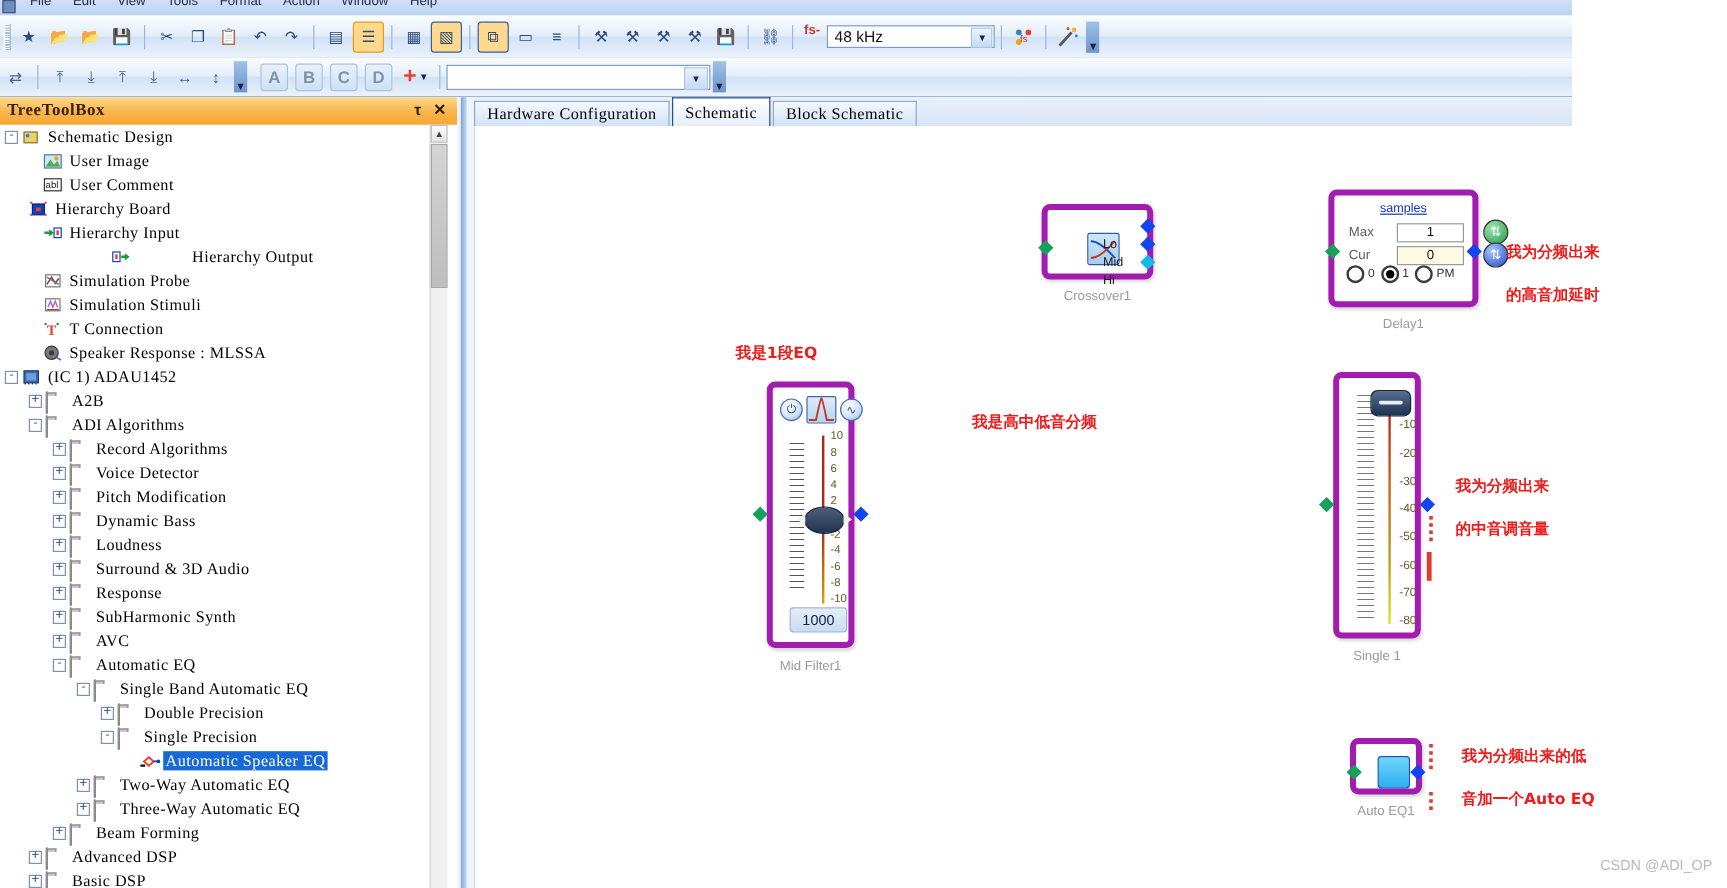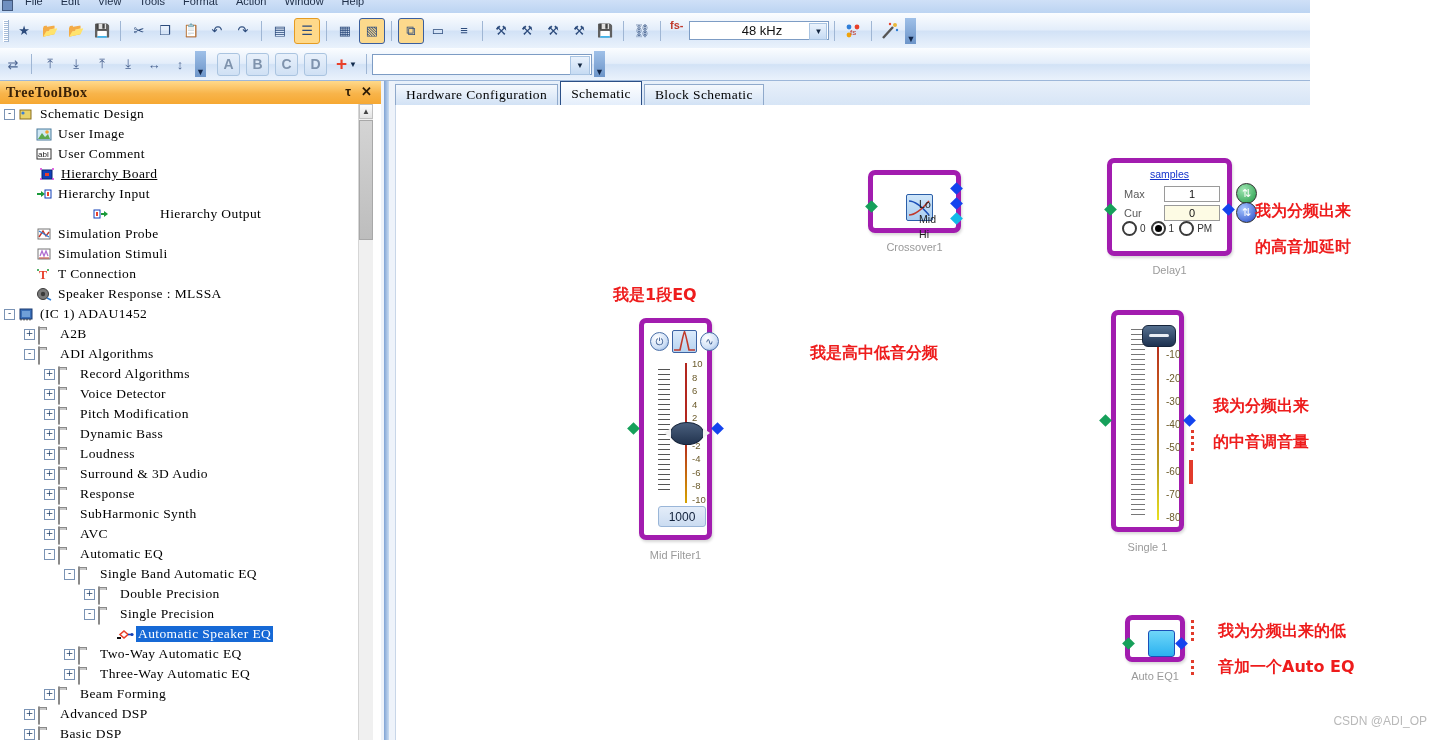--- a/index.html
+++ b/index.html
@@ -250,21 +250,21 @@
   .fhandle:after{content:"";position:absolute;left:6px;top:8px;width:20px;height:3px;
     background:#e9eef5;border-radius:2px;}
   
   #autoeqblock{left:729px;top:510px;width:60px;height:47px;}
   .aeico{
     position:absolute;left:18px;top:10px;width:25px;height:25px;
     background:linear-gradient(#6fd6f8,#2bb2f0);border:1px solid #1b4fb8;border-radius:3px;
   }
   
   .anno{
-    position:absolute;color:#ee1c1c;font-weight:bold;font-size:16px;
+    position:absolute;color:#ee1c1c;font-weight:bold;font-size:13px;
     font-family:"DejaVu Sans",sans-serif;line-height:36px;white-space:nowrap;
   }
   #watermark{
     position:absolute;right:12px;bottom:12px;font-size:12px;color:#b9b9b9;
     font-family:"Liberation Sans",sans-serif;
   }
   .dots{position:absolute;width:3px;}
   .dots i{display:block;width:3px;height:3px;background:#e23b2b;margin-bottom:3px;}
 </style>
 </head>
@@ -311,21 +311,21 @@
       <div class="tbtn" style="font-size: 13px; color: rgb(44, 75, 124);">⚒</div>
       <div class="tbtn" style="font-size: 13px; color: rgb(44, 75, 124);">⚒</div>
       <div class="tbtn" style="font-size: 13px; color: rgb(44, 75, 124);">⚒</div>
       <div class="tbtn" style="font-size: 13px; color: rgb(44, 75, 124);">⚒</div>
       <div class="tbtn" style="font-size: 13px; color: rgb(44, 75, 124);">💾</div>
       <div class="sep"></div>
       <div class="tbtn" style="font-size: 13px; color: rgb(44, 75, 124);">⛓</div>
     </div>
   <div class="sep"></div>
   <span class="fslabel">fs-</span>
-  <div class="combo" style="width:140px;justify-content:center;">
+  <div class="combo" style="width:140px;">
     <span>48 kHz</span>
     <span class="arrow">▼</span>
   </div>
   <div class="sep"></div>
   <div class="tbtn">
     <svg width="18" height="18" viewBox="0 0 18 18">
         <circle cx="5" cy="5" r="2.4" fill="#2f7ed8"></circle>
         <circle cx="13" cy="5" r="2.4" fill="#e8402a"></circle>
         <circle cx="5" cy="13" r="2.4" fill="#f0a30a"></circle>
         <text x="6" y="13" font-size="8" fill="#c0392b" font-family="Liberation Sans">fs</text>
@@ -397,21 +397,21 @@
           <span class="lbl">User Image</span>
         </div>
         <div class="trow" style="padding-left: 24px;">
           <span class="expspace"></span>
           <span class="ico"><svg width="16" height="14">
               <rect x="1" y="2" width="14" height="10" fill="#fff" stroke="#333"></rect>
               <text x="2" y="10" font-size="8" fill="#1a1a1a" font-family="Liberation Sans">abl</text>
             </svg></span>
           <span class="lbl">User Comment</span>
         </div>
-        <div class="trow" style="padding-left: 27px; text-decoration: underline;">
+        <div class="trow" style="padding-left: 12px;">
           <span class="expspace"></span>
           <span class="ico"><svg width="16" height="14">
               <rect x="3" y="3" width="10" height="9" fill="#1240b8" stroke="#0a2470"></rect>
               <rect x="6" y="6" width="4" height="3" fill="#e8402a"></rect>
               <circle cx="2" cy="2" r="1" fill="#d83ad8"></circle>
               <circle cx="14" cy="2" r="1" fill="#d83ad8"></circle>
               <circle cx="2" cy="12" r="1" fill="#d83ad8"></circle>
               <circle cx="14" cy="12" r="1" fill="#d83ad8"></circle>
             </svg></span>
           <span class="lbl">Hierarchy Board</span>

